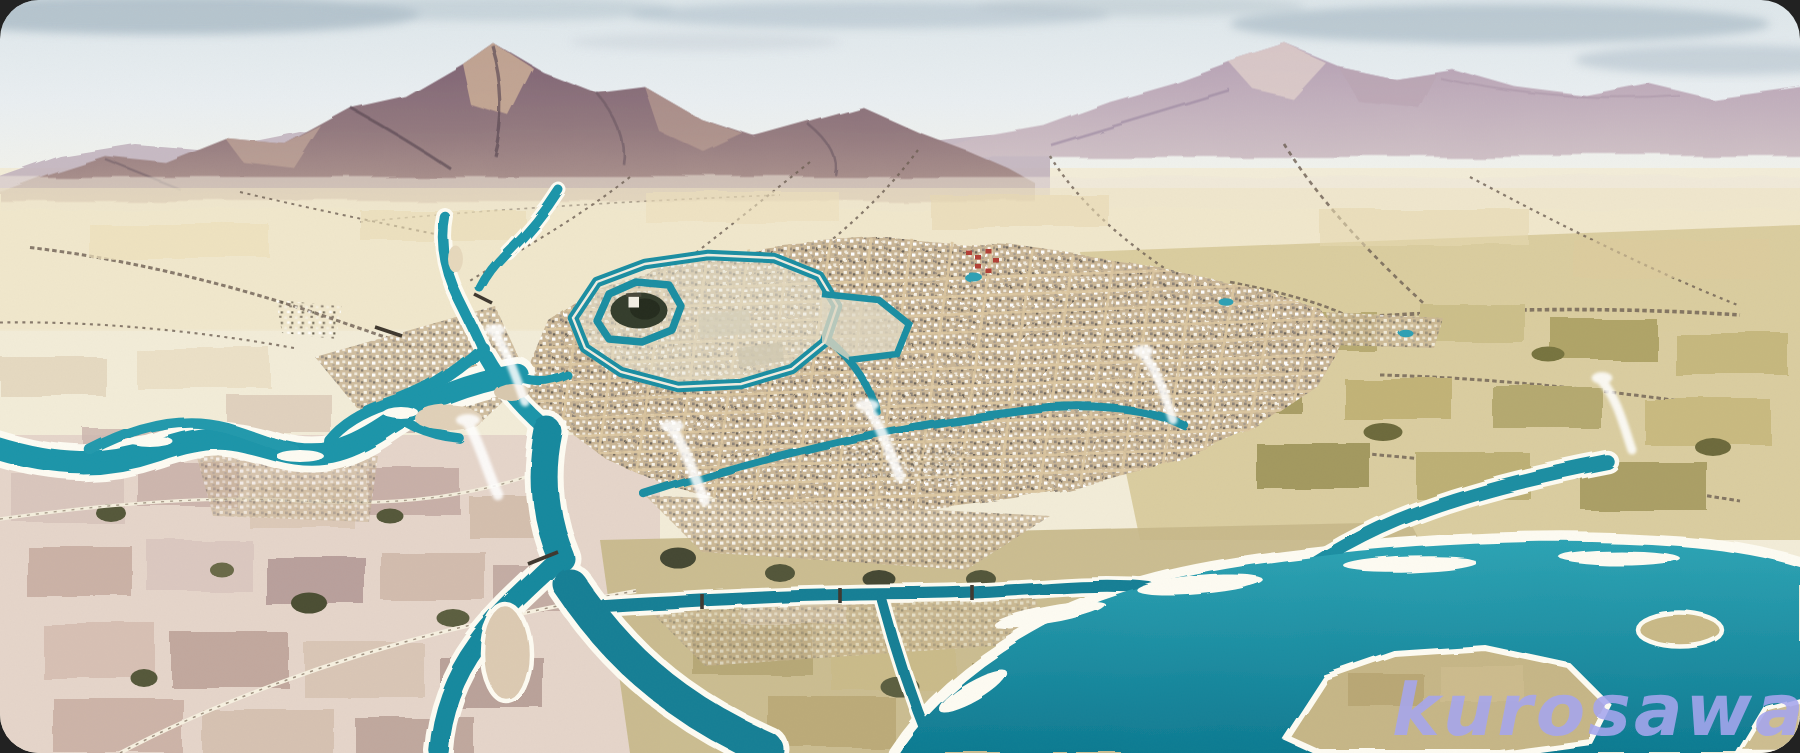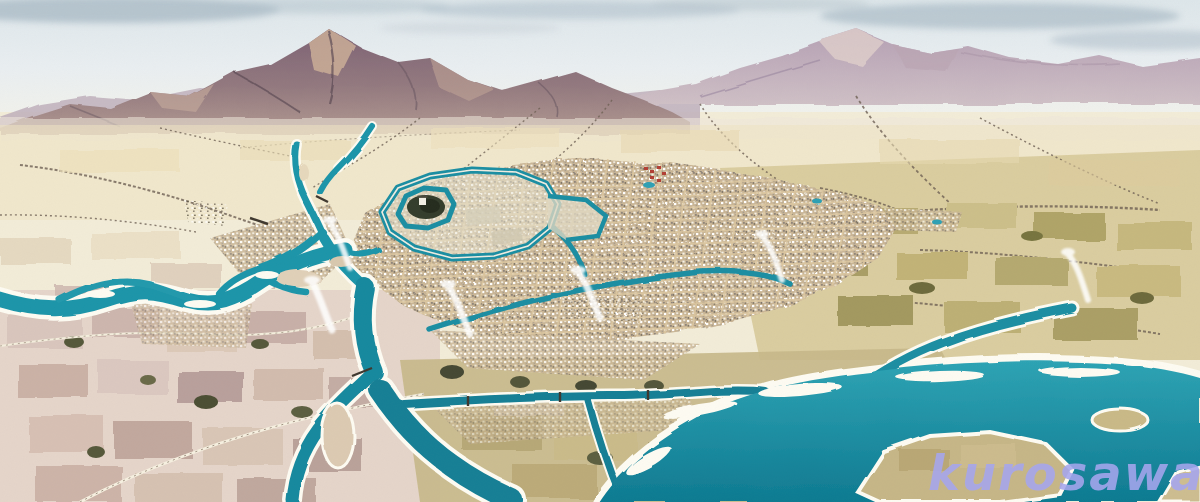--- a/index.html
+++ b/index.html
@@ -1,17 +1,17 @@
 <!DOCTYPE html>
 <html><head>
 <meta charset="utf-8">
 <style>
   html,body{margin:0;padding:0;background:#222;}
   .stage{position:relative;width:1200px;height:502px;overflow:hidden;
-         font-family:"DejaVu Sans","Liberation Sans",sans-serif;}
+         font-family:"DejaVu Sans","Liberation Sans",sans-serif;border-radius:26px;}
   .stage svg{display:block;}
   text.watermark{font-family:"DejaVu Sans","Liberation Sans",sans-serif;
                  font-style:italic;font-weight:bold;letter-spacing:2px;}
 </style>
 </head>
 <body>
 
 <div class="stage">
 <svg width="1200" height="502" viewBox="0 0 1200 502">
   <defs>

